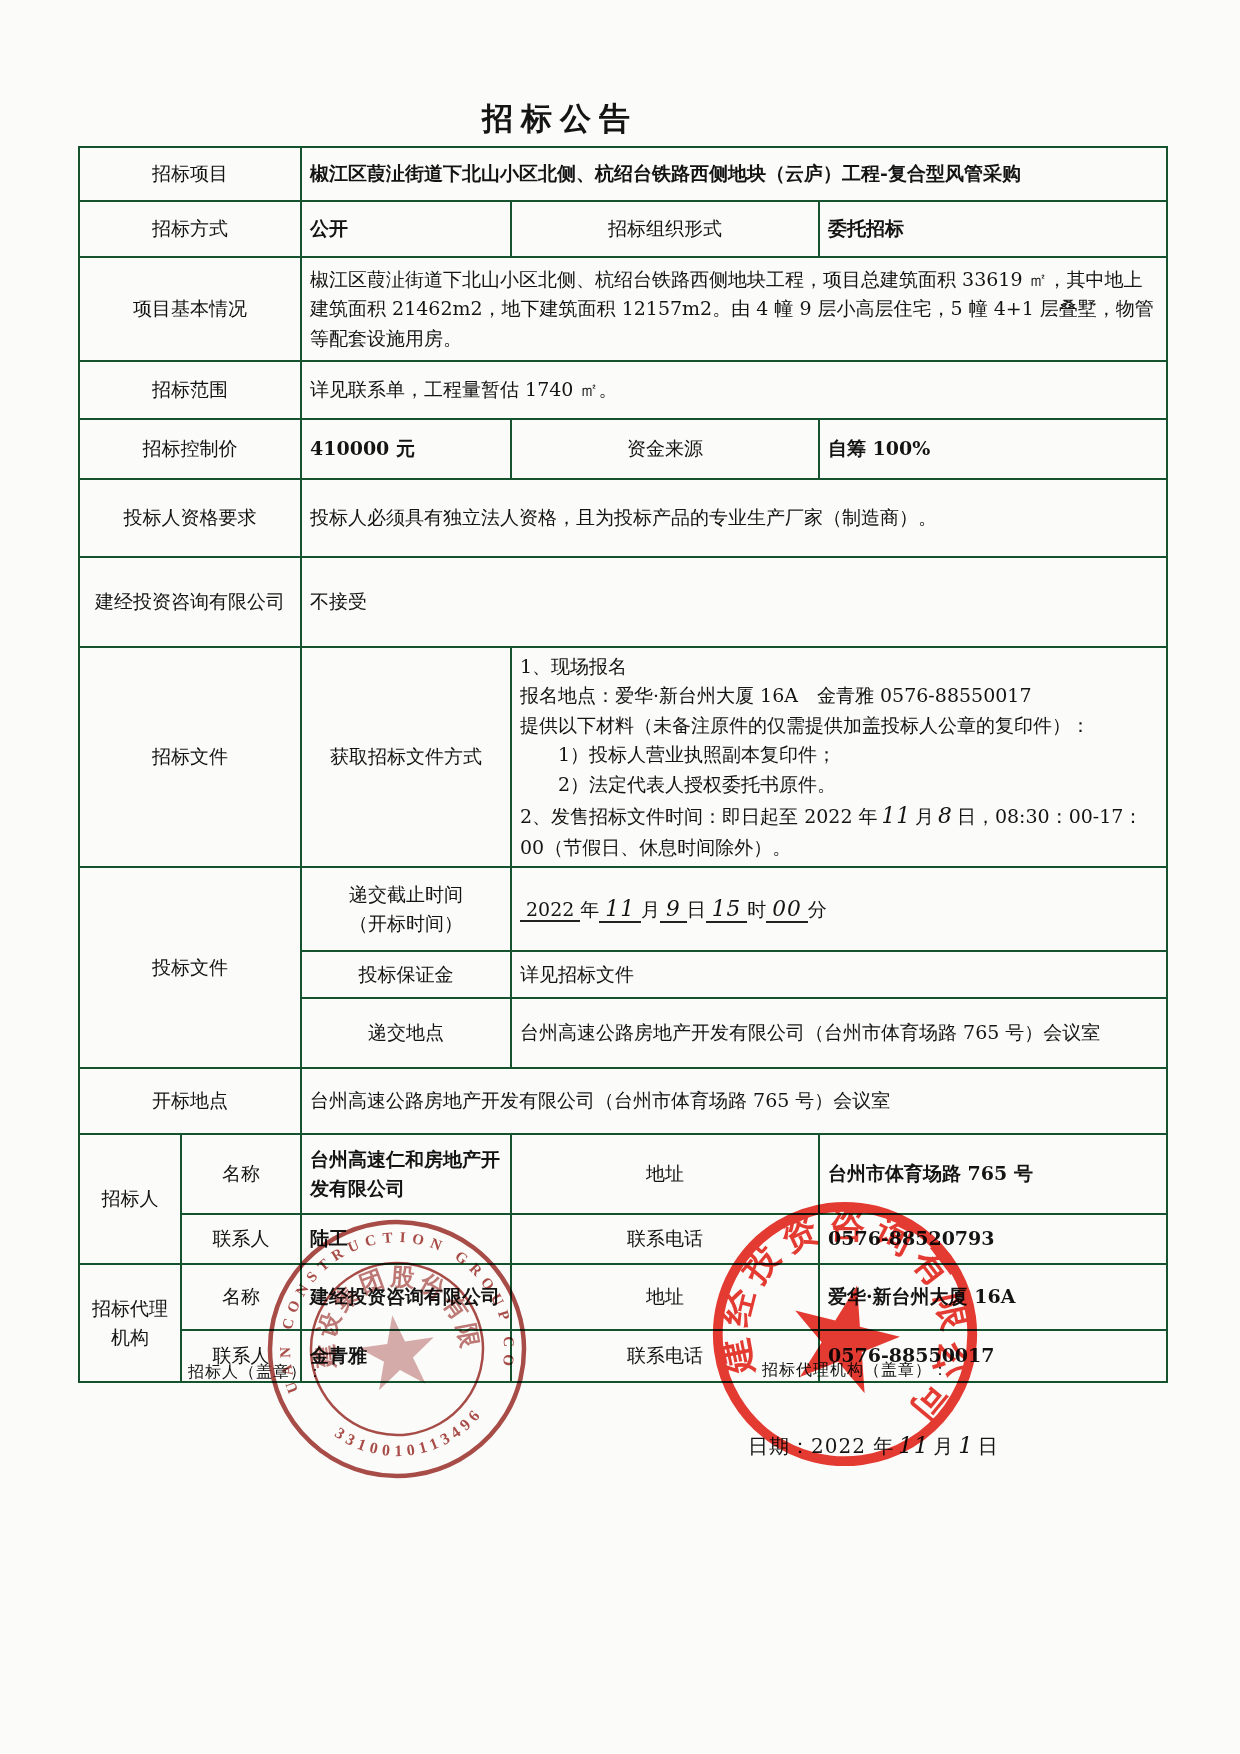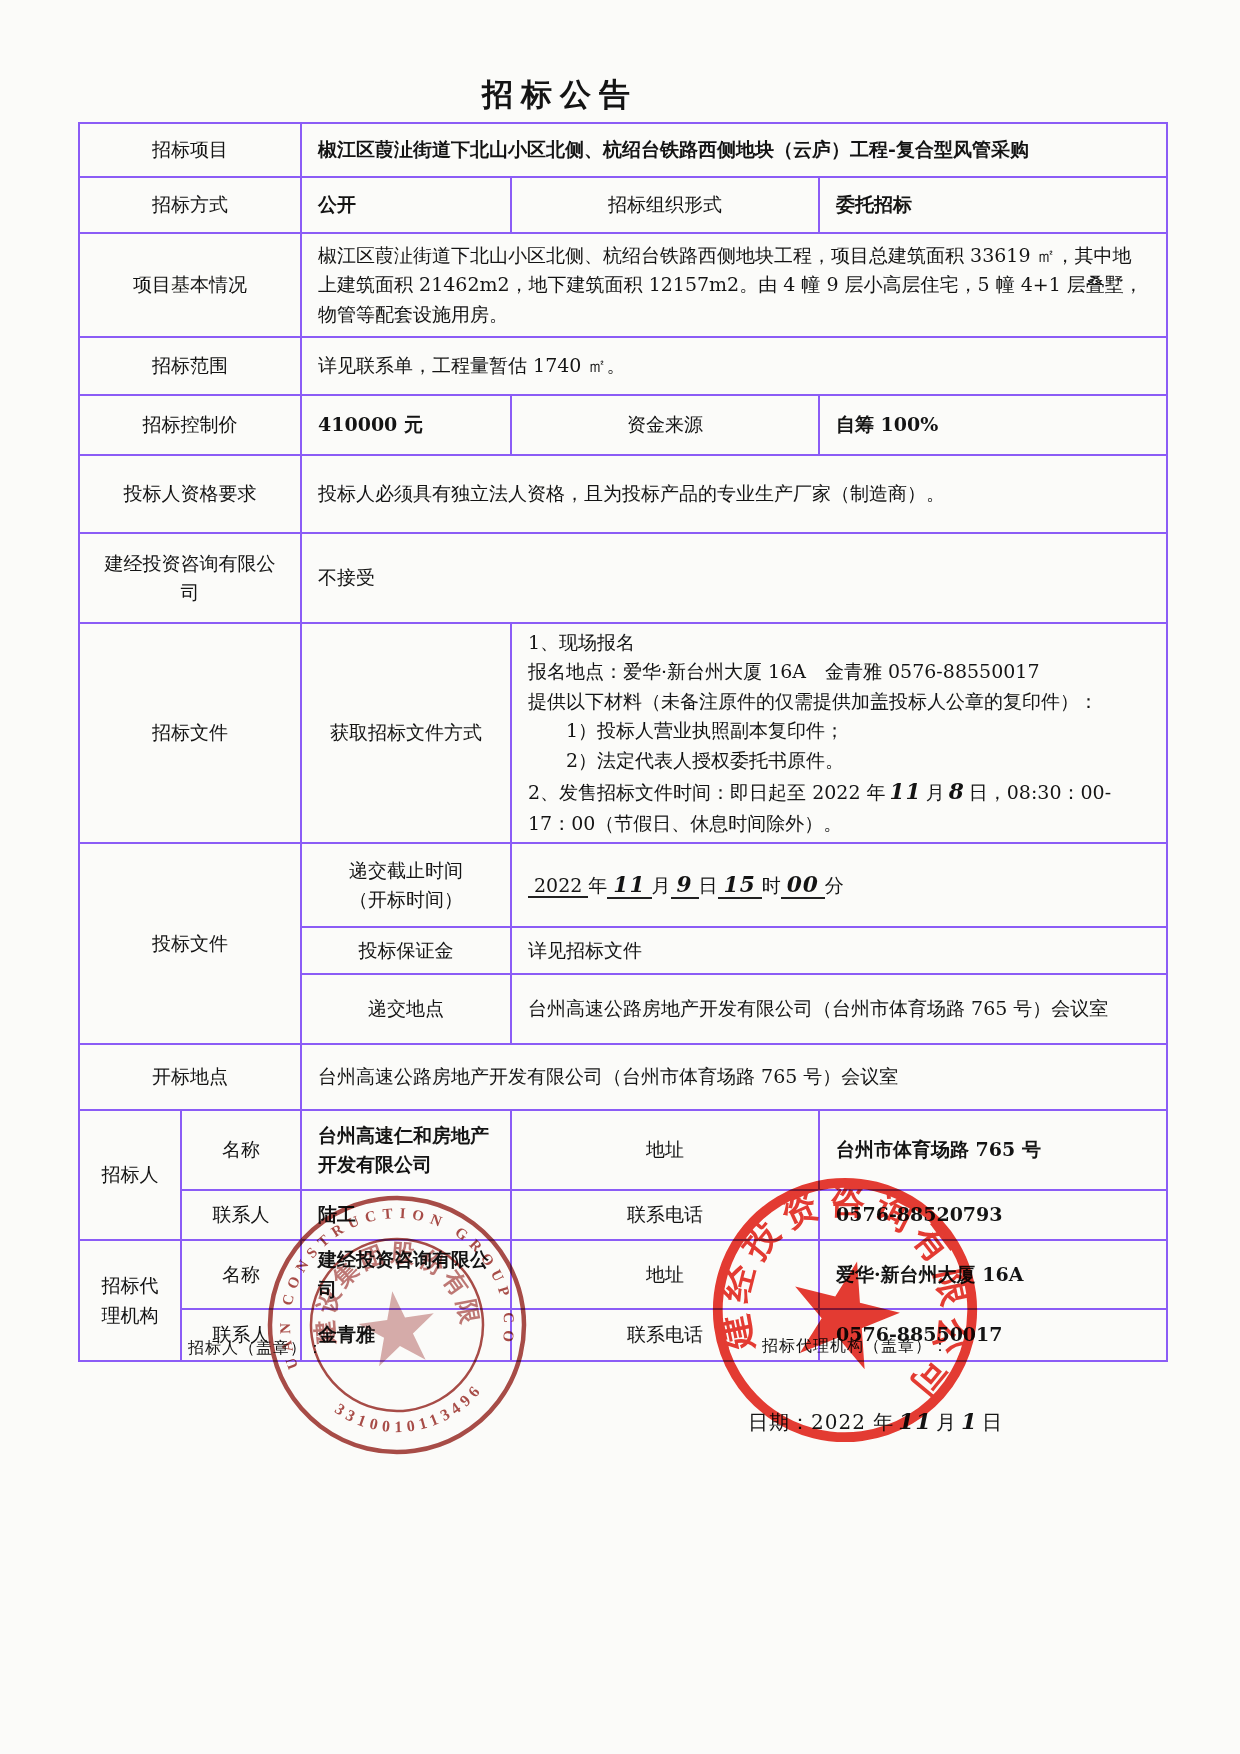--- a/index.html
+++ b/index.html
@@ -3,48 +3,48 @@
 <meta charset="utf-8">
 <style>
   html,body{margin:0;padding:0;}
   body{
     width:1240px;height:1754px;
     background:#fbfbf9;
     font-family:"DejaVu Serif","Liberation Serif",serif;
     color:#141414;
     position:relative;
   }
-  .sheet{position:absolute;inset:0;}
+  .sheet{position:absolute;inset:0;margin-top:24px;}
   .doc-title{
     position:absolute;top:74px;left:0;width:1120px;
     text-align:center;font-size:31px;font-weight:700;letter-spacing:8px;
   }
   table.doc{
     position:absolute;left:78px;top:122px;width:1088px;
     border-collapse:collapse;table-layout:fixed;
   }
   table.doc td{
-    border:2px solid #8b5cf6;
+    border:2px solid #14532d;
     font-size:19px;line-height:1.55;
-    padding:4px 16px;
+    padding:4px 8px;
     vertical-align:middle;
     overflow:hidden;
   }
   td.lbl{text-align:center;padding:4px 6px;}
   td.val{text-align:left;padding-left:14px;}
   td.cen{text-align:left;font-weight:bold;}
   .r1{height:54px}.r2{height:56px}.r3{height:104px}.r4{height:58px}
   .r5{height:60px}.r6{height:78px}.r7{height:90px}.r8{height:184px}
   .r9{height:84px}.r10{height:47px}.r11{height:70px}.r12{height:66px}
   .r13{height:80px}.r14{height:50px}.r15{height:66px}.r16{height:52px}
   .longtext{line-height:1.85;text-align:justify;padding-right:12px;}
   .doclines{line-height:1.72;}
   .doclines .indent{padding-left:38px;display:block;}
   .hw{
-    font-style:italic;font-weight:700;
+    font-style:italic;font-weight:400;
     font-size:1.14em;
     padding:0 4px;
     letter-spacing:1px;
   }
   .uln{border-bottom:2px solid #222;padding:0 6px;}
   .seal-caption{position:absolute;font-size:16px;letter-spacing:1px;}
   .cap-tenderer{left:188px;top:1338px;}
   .cap-agency{left:762px;top:1336px;}
   .date-line{position:absolute;left:748px;top:1408px;font-size:20px;letter-spacing:1px;}
   .stamp{position:absolute;mix-blend-mode:multiply;pointer-events:none;}

